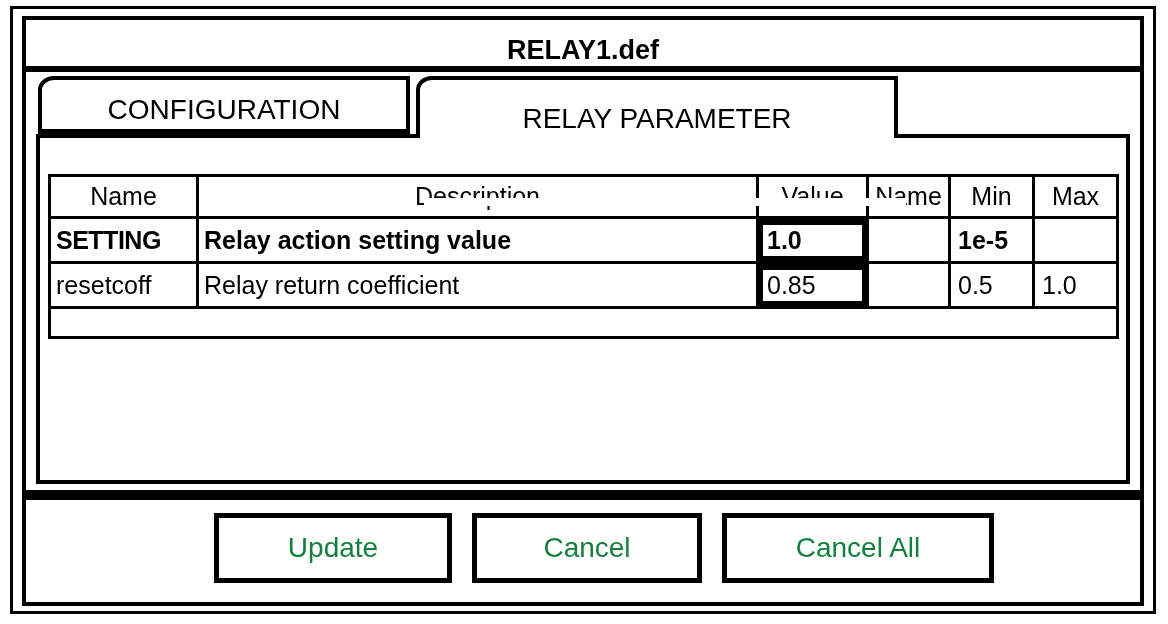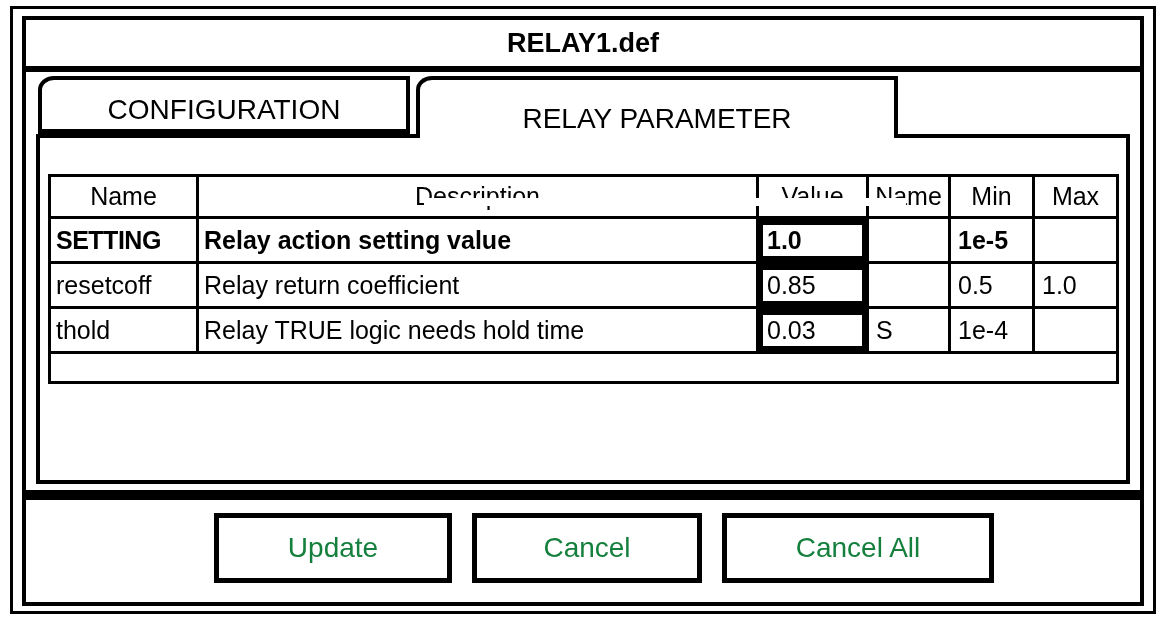--- a/index.html
+++ b/index.html
@@ -45,21 +45,21 @@
     background: #ffffff;
   }
 
   
   .titlebar {
     position: relative;
     height: 52px;
     border-bottom: 6px solid #000;
     box-sizing: border-box;
     display: flex;
-    align-items: center;
+    align-items: flex-end;
     justify-content: center;
     background: #ffffff;
   }
   .title-text {
     font-size: 27px;
     font-weight: bold;
     color: #000;
     letter-spacing: 0px;
     white-space: nowrap;
   }
@@ -287,30 +287,20 @@
               <tr>
                 <td class="cell-name">resetcoff</td>
                 <td class="cell-desc">Relay return coefficient</td>
                 <td class="cell-value">
                   <div class="value-field">0.85</div>
                 </td>
                 <td class="cell-unit"></td>
                 <td class="cell-min">0.5</td>
                 <td class="cell-max">1.0</td>
               </tr>
-              <tr>
-                <td class="cell-name">thold</td>
-                <td class="cell-desc">Relay TRUE logic needs hold time</td>
-                <td class="cell-value">
-                  <div class="value-field">0.03</div>
-                </td>
-                <td class="cell-unit">S</td>
-                <td class="cell-min">1e-4</td>
-                <td class="cell-max"></td>
-              </tr>
               <tr class="filler">
                 <td colspan="6"></td>
               </tr>
             </tbody>
           </table>
         </div>
       </div>
 
       <div class="panel-sep"></div>
 

